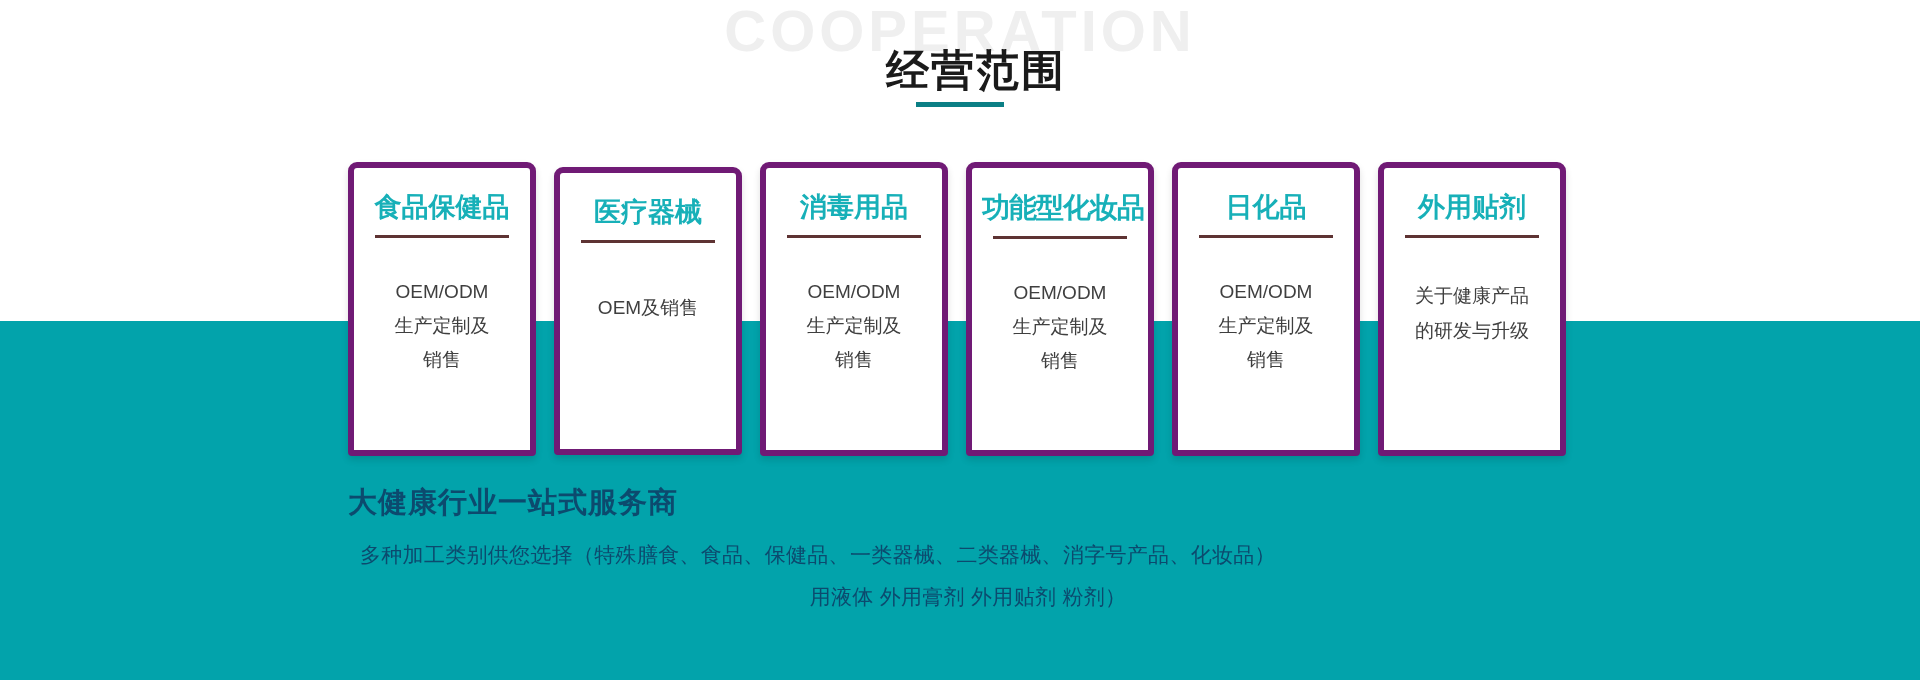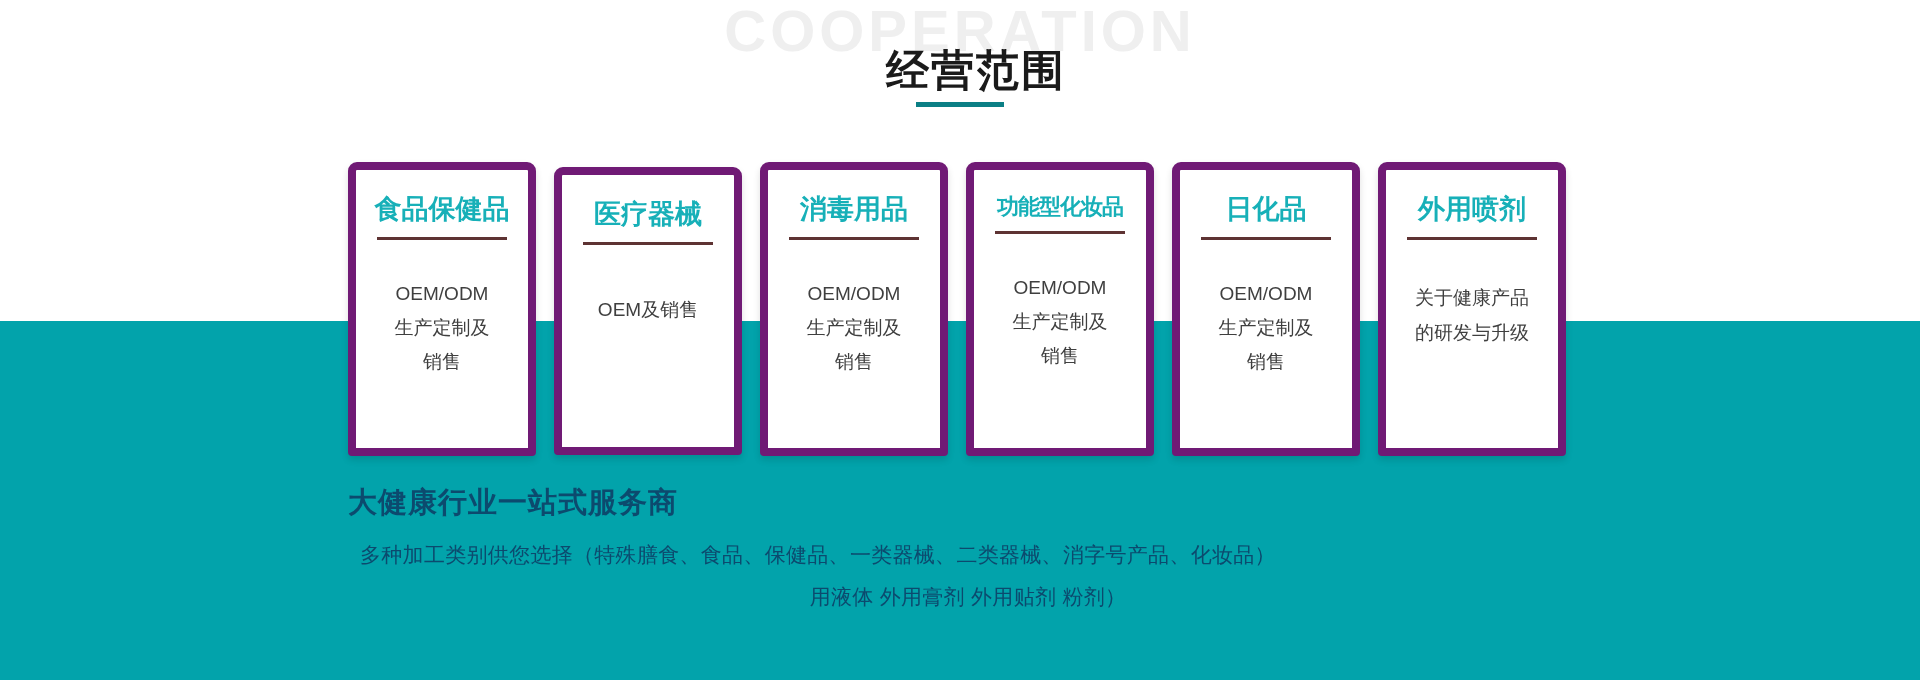--- a/index.html
+++ b/index.html
@@ -77,21 +77,21 @@
     top: 162px;
     width: 1236px;
     height: 300px;
     z-index: 5;
   }
   .card {
     position: absolute;
     top: 0;
     width: 188px;
     background: #ffffff;
-    border: 8px solid #701a75;
+    border: 6px solid #701a75;
     border-radius: 9px 9px 4px 4px;
     box-shadow: 0 4px 7px rgba(0,0,0,0.13);
     padding: 24px 10px 14px 10px;
     text-align: center;
   }
   .card-title {
     font-size: 27px;
     font-weight: bold;
     color: #17b0b8;
     line-height: 1.15;
@@ -114,21 +114,21 @@
   .card-body div { white-space: nowrap; }
 
   
   #card-0 { left: 0px;    height: 294px; }
   #card-1 { left: 206px;  top: 5px; height: 288px; }
   #card-2 { left: 412px;  height: 294px; }
   #card-3 { left: 618px;  height: 294px; }
   #card-4 { left: 824px;  height: 294px; }
   #card-5 { left: 1030px; height: 294px; }
 
-  #card-3 .card-title { font-size: 22px; letter-spacing: -1px; }
+  #card-3 .card-title { font-size: 28px; letter-spacing: -1px; }
   #card-1 .card-body { margin-top: 48px; }
   #card-5 .card-body { margin-top: 40px; line-height: 1.85; }
 
   
   #bottom-block {
     position: absolute;
     left: 348px;
     top: 484px;
     width: 1240px;
     z-index: 6;
@@ -208,21 +208,21 @@
     <div class="card-title">日化品</div>
     <div class="card-divider"></div>
     <div class="card-body">
       <div>OEM/ODM</div>
       <div>生产定制及</div>
       <div>销售</div>
     </div>
   </div>
 
   <div class="card" id="card-5">
-    <div class="card-title">外用喷剂</div>
+    <div class="card-title">外用贴剂</div>
     <div class="card-divider"></div>
     <div class="card-body">
       <div>关于健康产品</div>
       <div>的研发与升级</div>
     </div>
   </div>
 
 </div>
 
 <div id="bottom-block">

